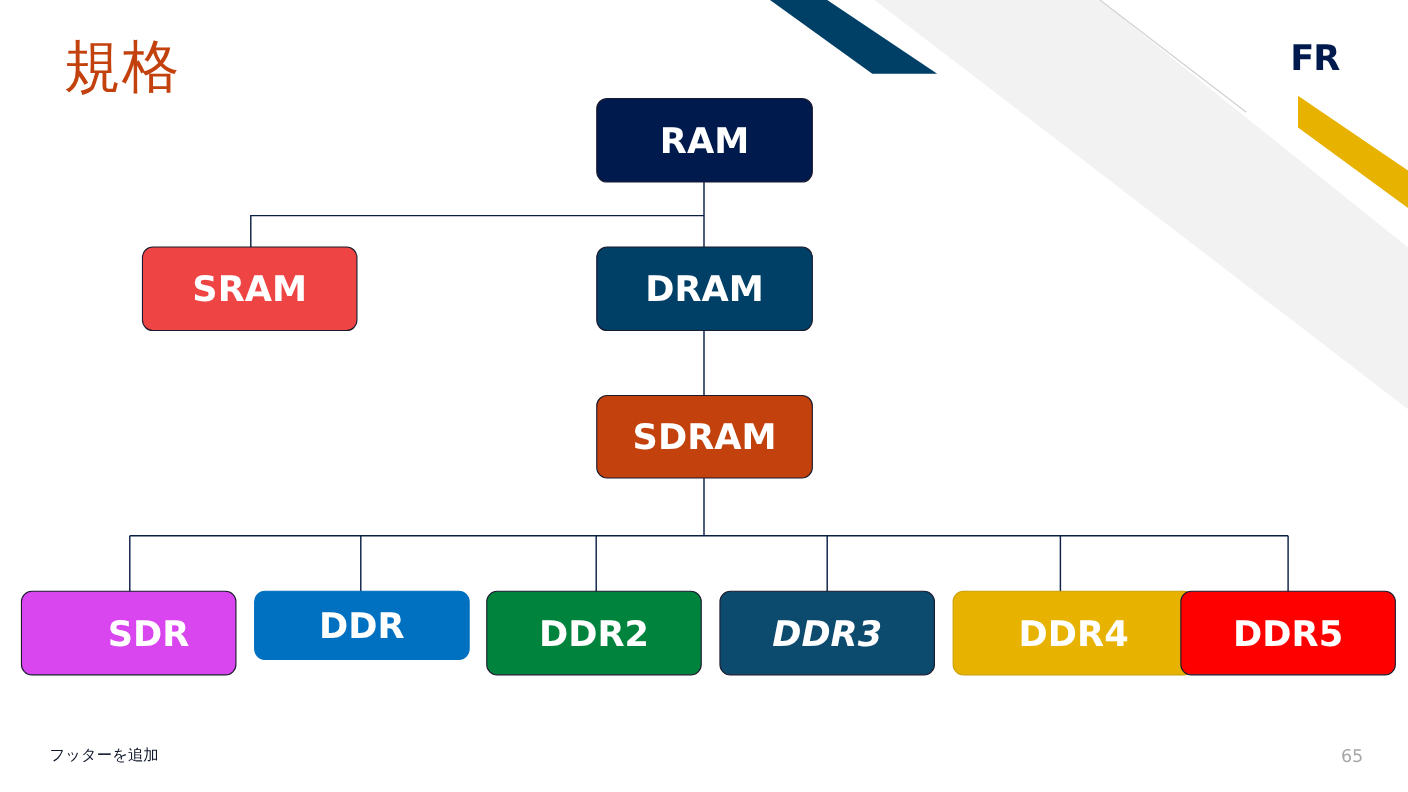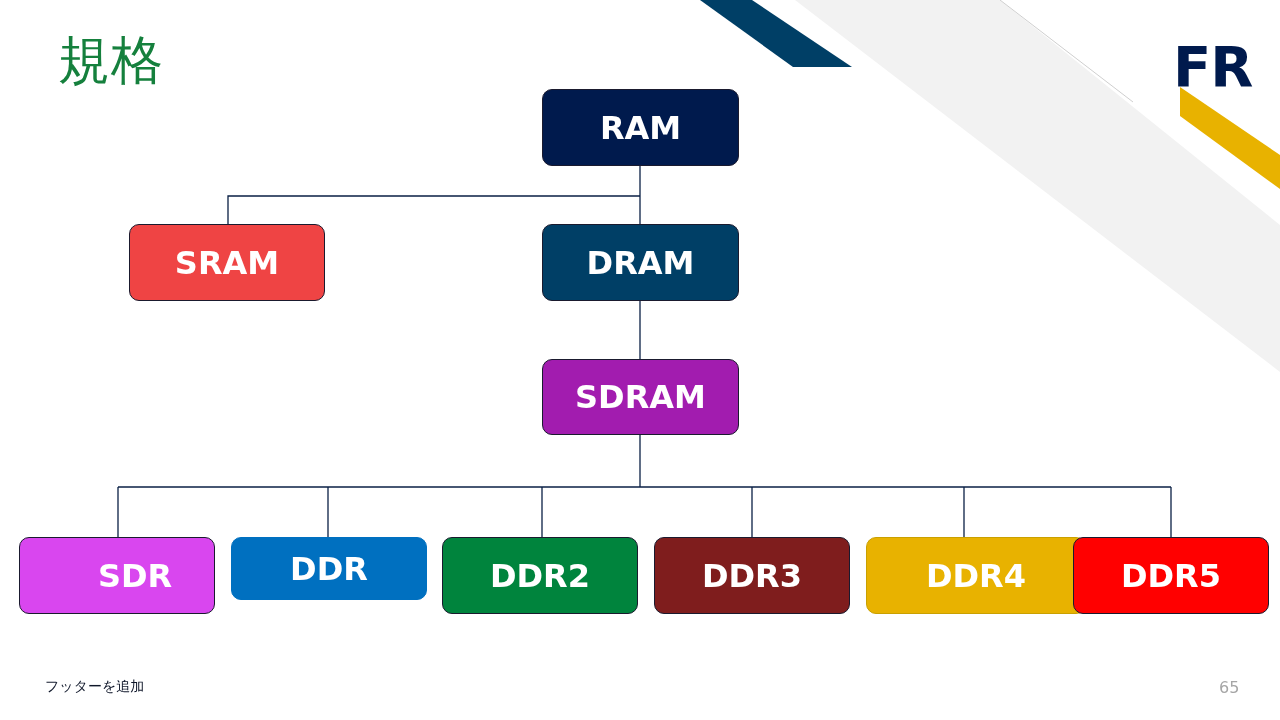--- a/index.html
+++ b/index.html
@@ -4,25 +4,25 @@
 <style>
   html, body { margin: 0; padding: 0; }
   body {
     width: 1280px; height: 720px; position: relative; overflow: hidden;
     background: #ffffff;
     font-family: "DejaVu Sans", "Liberation Sans", sans-serif;
   }
   #bg { position: absolute; left: 0; top: 0; width: 1280px; height: 720px; }
   .title {
     position: absolute; left: 58px; top: 26px;
-    font-size: 52px; color: #15803d; font-weight: normal; letter-spacing: 1px;
+    font-size: 52px; color: #c2410c; font-weight: normal; letter-spacing: 1px;
   }
   .logo {
     position: absolute; left: 1173px; top: 34px;
-    font-size: 56px; font-weight: bold; color: #001a4d;
+    font-size: 32px; font-weight: bold; color: #001a4d;
     font-family: "DejaVu Sans", sans-serif; letter-spacing: -1px;
   }
   #lines { position: absolute; left: 0; top: 0; width: 1280px; height: 720px; }
   .node {
     position: absolute; box-sizing: border-box;
     border-radius: 10px; border: 1px solid #1a1a2e;
     display: flex; align-items: center; justify-content: center;
     color: #ffffff; font-weight: bold; font-size: 32px;
     font-family: "DejaVu Sans", sans-serif;
   }
@@ -66,34 +66,34 @@
   <span>RAM</span>
 </div>
 
 <div class="node" style="left: 129px; top: 224px; width: 196px; height: 77px; background-color: #ef4444;">
   <span>SRAM</span>
 </div>
 <div class="node" style="left: 542px; top: 224px; width: 197px; height: 77px; background-color: rgb(0, 63, 102);">
   <span>DRAM</span>
 </div>
 
-<div class="node" style="left: 542px; top: 359px; width: 197px; height: 76px; background-color: #a21caf;">
+<div class="node" style="left: 542px; top: 359px; width: 197px; height: 76px; background-color: #c2410c;">
   <span>SDRAM</span>
 </div>
 
 <div class="node" style="left: 19px; top: 537px; width: 196px; height: 77px; background-color: #d946ef; padding-left: 36px;">
   <span>SDR</span>
 </div>
 <div class="node" style="left: 231px; top: 537px; width: 196px; height: 63px; border-color: rgb(0, 112, 192); background-color: rgb(0, 112, 192);">
   <span>DDR</span>
 </div>
 <div class="node" style="left: 442px; top: 537px; width: 196px; height: 77px; background-color: rgb(0, 132, 61);">
   <span>DDR2</span>
 </div>
-<div class="node" style="left: 654px; top: 537px; width: 196px; height: 77px; background-color: #7f1d1d;">
+<div class="node" style="left: 654px; top: 537px; width: 196px; height: 77px; background-color: #0c4a6e; font-style: italic;">
   <span>DDR3</span>
 </div>
 <div class="node" style="left: 866px; top: 537px; width: 220px; height: 77px; border-color: rgb(201, 160, 0); background-color: rgb(232, 178, 0);">
   <span>DDR4</span>
 </div>
 <div class="node" style="left: 1073px; top: 537px; width: 196px; height: 77px; background-color: rgb(255, 0, 0);">
   <span>DDR5</span>
 </div>
 
 <div class="footer">フッターを追加</div>

